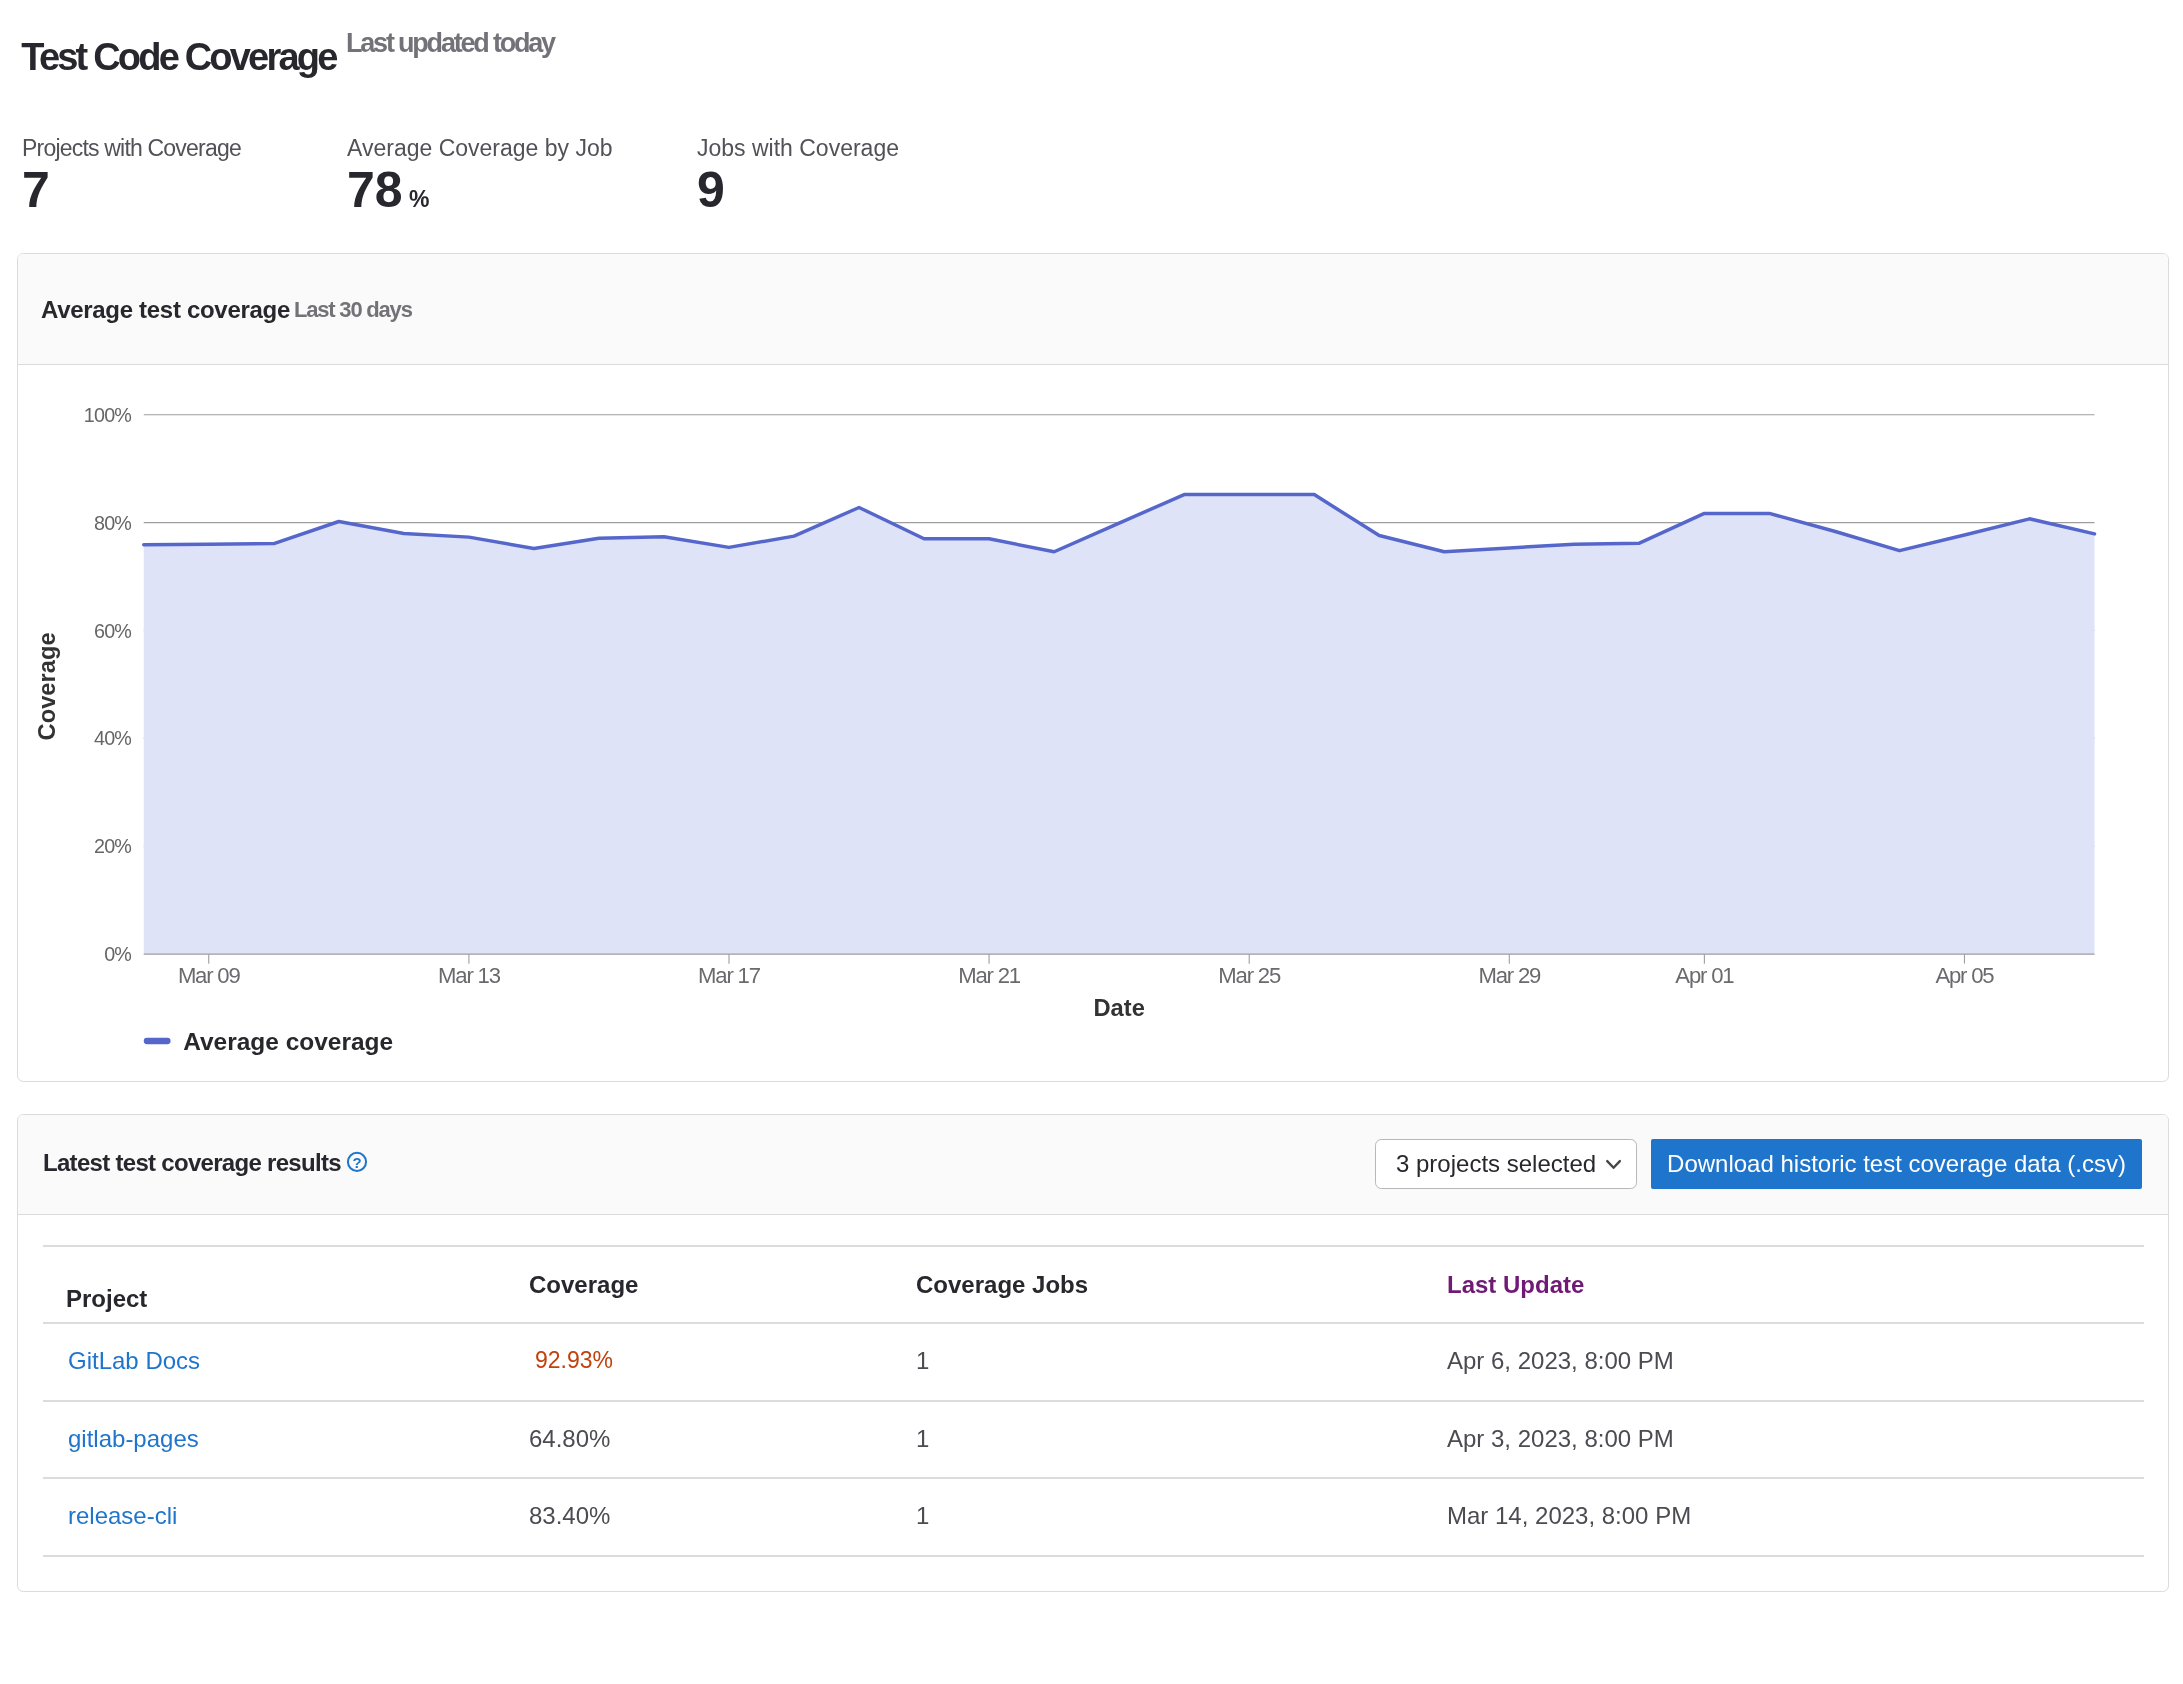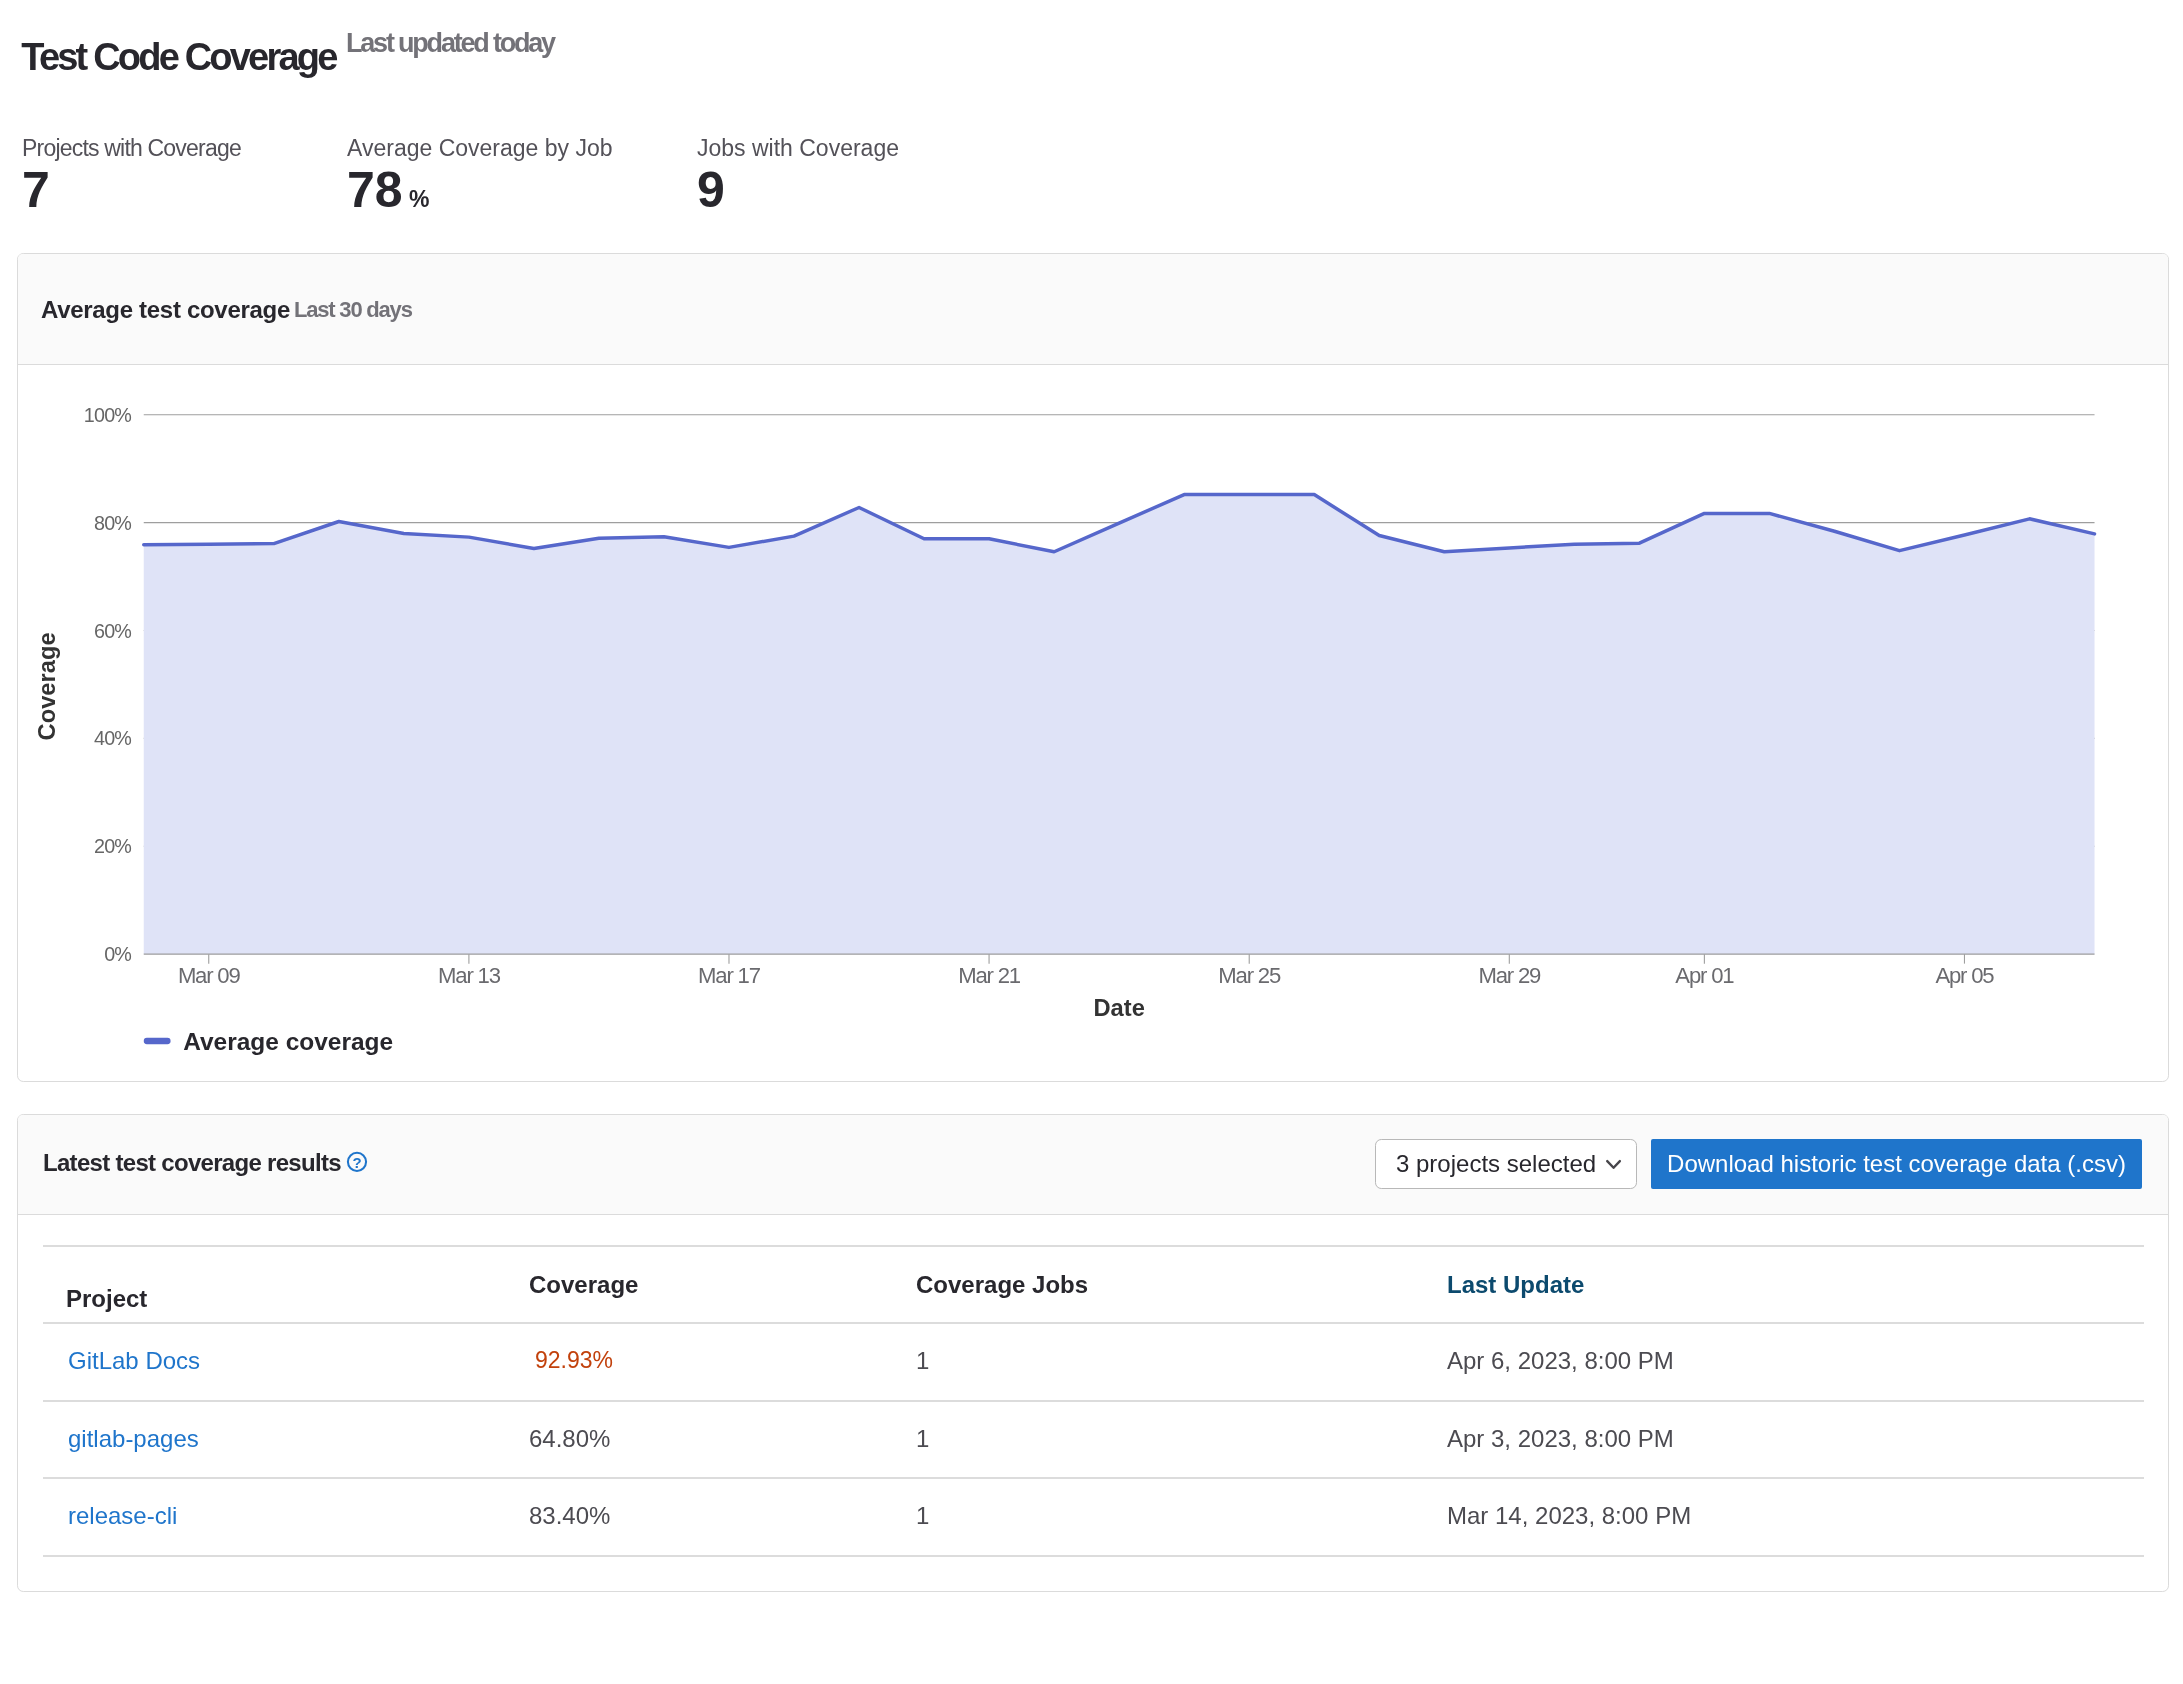--- a/index.html
+++ b/index.html
@@ -41,21 +41,21 @@
 
 <div class="hl" style="top:1245px;"></div>
 <div class="hl" style="top:1322px;"></div>
 <div class="hl" style="top:1400px;"></div>
 <div class="hl" style="top:1477px;"></div>
 <div class="hl" style="top:1555px;"></div>
 
 <div class="abs" style="left:66px; top:1287px; font-size:24px; font-weight:bold; color:#28272d;">Project</div>
 <div class="abs" style="left:529px; top:1273px; font-size:24px; font-weight:bold; color:#28272d;">Coverage</div>
 <div class="abs" style="left:916px; top:1273px; font-size:24px; font-weight:bold; color:#28272d;">Coverage Jobs</div>
-<div class="abs" style="left:1447px; top:1273px; font-size:24px; font-weight:bold; color:#0c4a6e;">Last Update</div>
+<div class="abs" style="left:1447px; top:1273px; font-size:24px; font-weight:bold; color:#701a75;">Last Update</div>
 
 <div class="abs" style="left:68px; top:1349px; font-size:24px; color:#1f75cb;">GitLab Docs</div>
 <div class="abs" style="left:529px; top:1349px; font-size:23px; color:#c2410c;margin-left:6px;">92.93%</div>
 <div class="abs" style="left:916px; top:1349px; font-size:24px; color:#4c4b51;">1</div>
 <div class="abs" style="left:1447px; top:1349px; font-size:24px; color:#4c4b51;">Apr 6, 2023, 8:00 PM</div>
 
 <div class="abs" style="left:68px; top:1427px; font-size:24px; color:#1f75cb;">gitlab-pages</div>
 <div class="abs" style="left:529px; top:1427px; font-size:24px; color:#4c4b51;">64.80%</div>
 <div class="abs" style="left:916px; top:1427px; font-size:24px; color:#4c4b51;">1</div>
 <div class="abs" style="left:1447px; top:1427px; font-size:24px; color:#4c4b51;">Apr 3, 2023, 8:00 PM</div>

